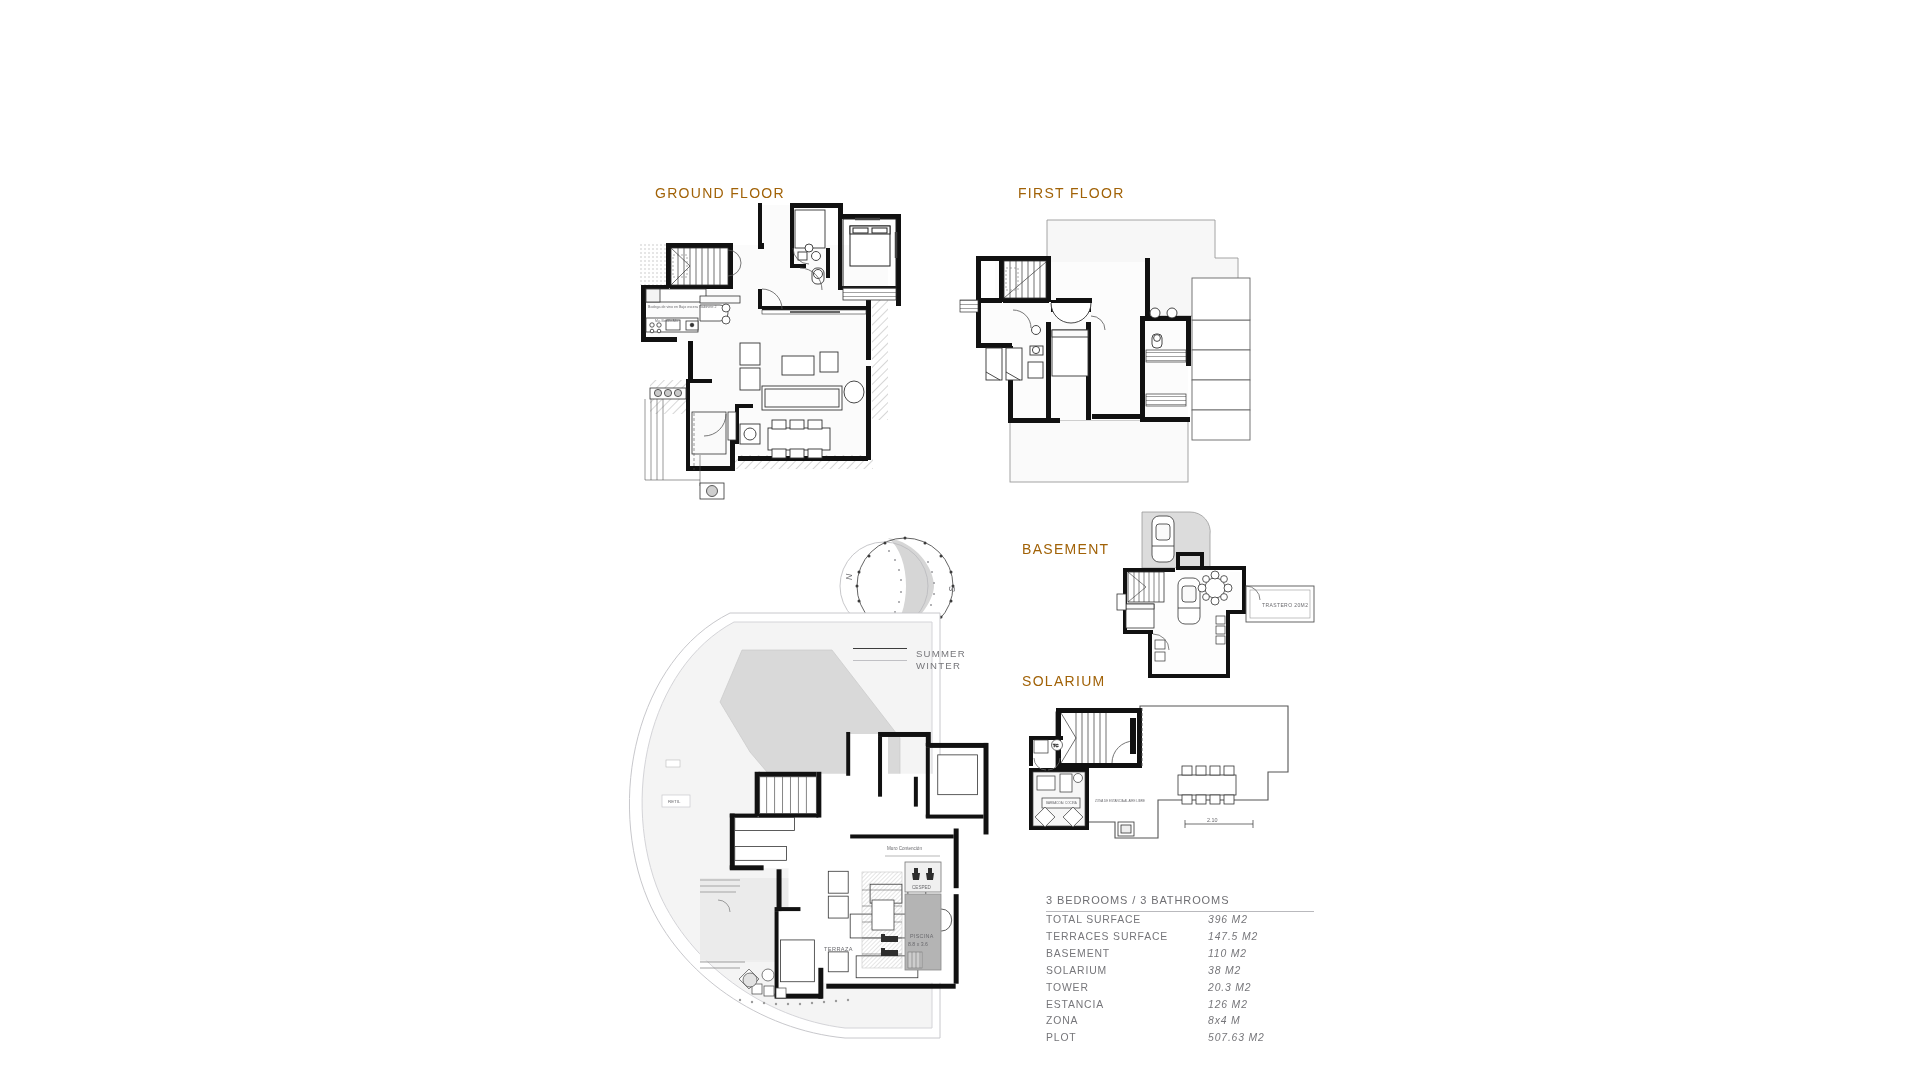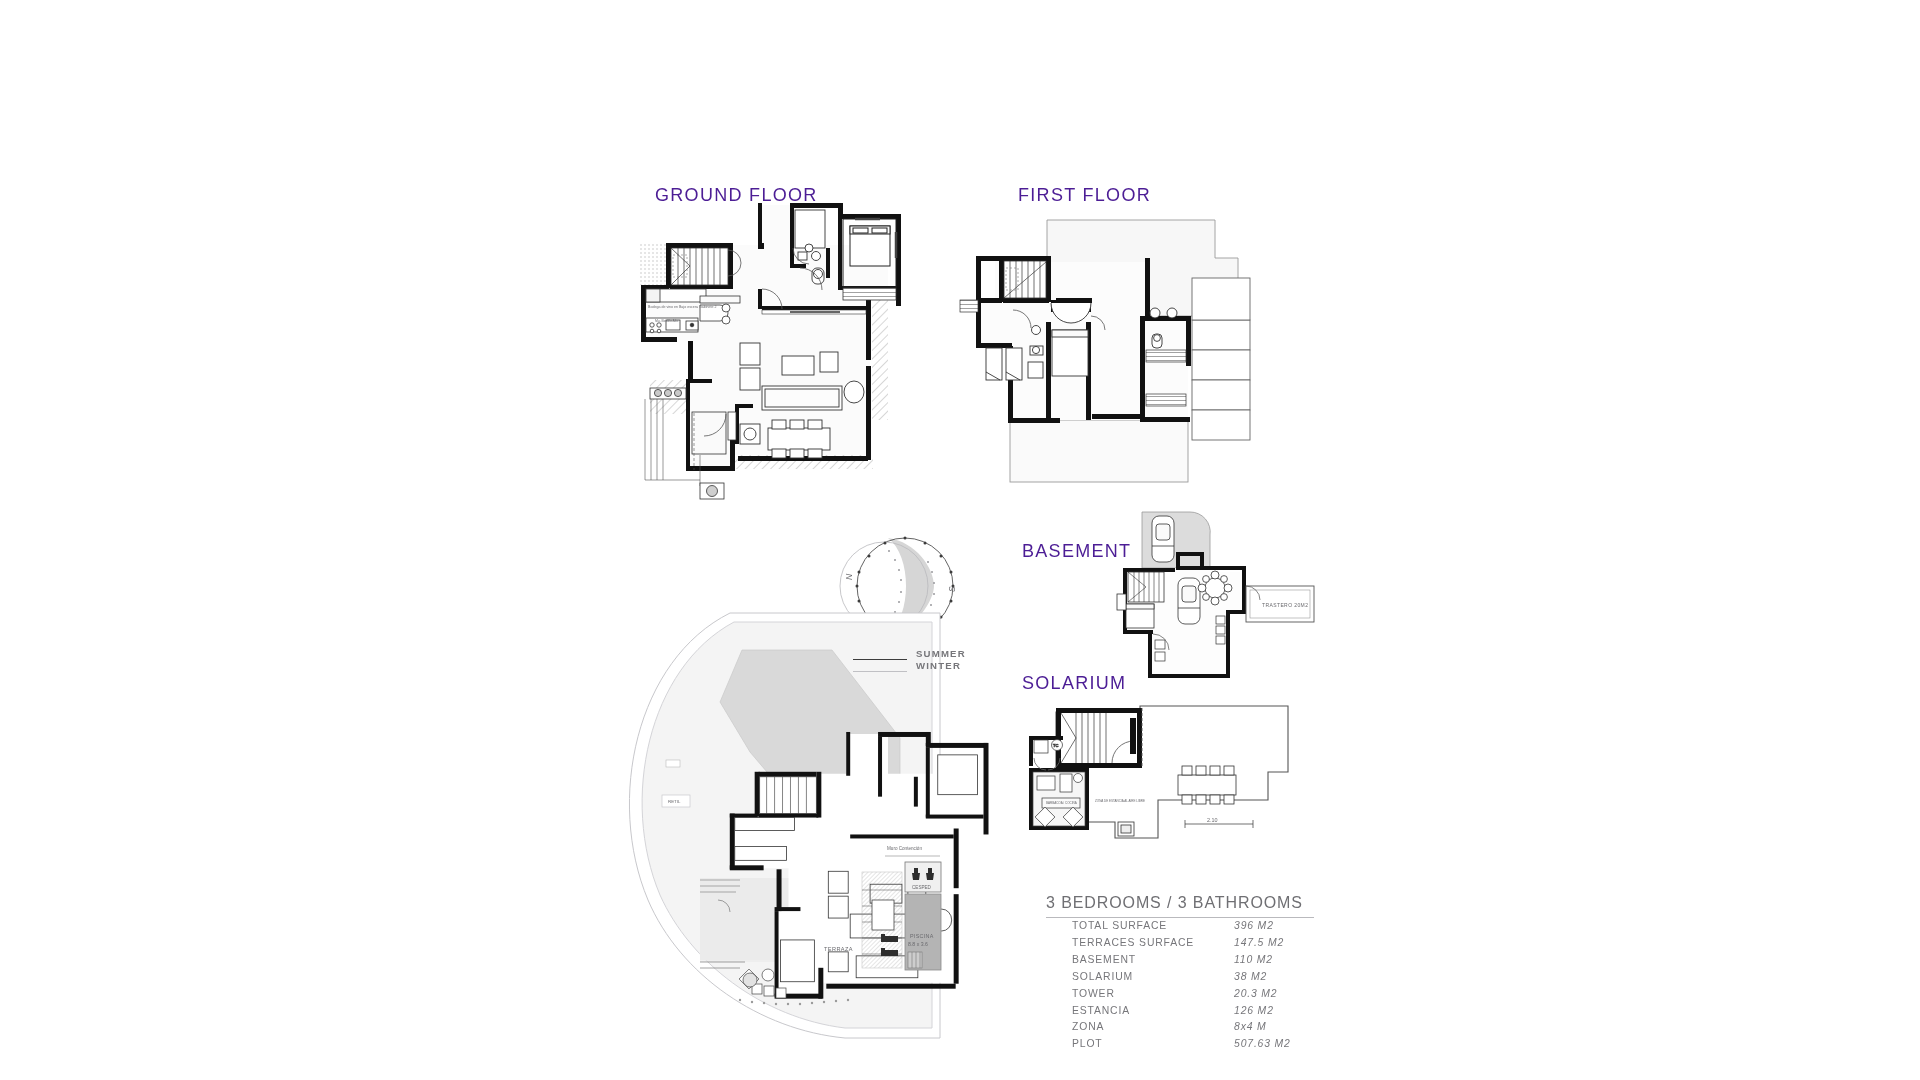--- a/index.html
+++ b/index.html
@@ -17,69 +17,68 @@
   #sheet {
     position: absolute;
     left: 0; top: 0;
     width: 1920px;
     height: 1080px;
     background: #ffffff;
   }
   .plan-title {
     position: absolute;
     font-family: "Liberation Sans", sans-serif;
-    font-size: 18px;
+    font-size: 14px;
     letter-spacing: 1.3px;
-    color: #4c1d95;
+    color: #a16207;
     font-weight: 400;
     white-space: nowrap;
   }
   #title-ground { left: 655px; top: 185px; }
   #title-first  { left: 1018px; top: 185px; }
   #title-basement { left: 1022px; top: 541px; }
   #title-solarium { left: 1022px; top: 673px; }
 
   
   #spec-table {
     position: absolute;
     left: 1046px;
     top: 894px;
     width: 268px;
     font-family: "Liberation Sans", sans-serif;
   }
   #spec-heading {
-    font-size: 16px;
+    font-size: 11px;
     letter-spacing: 0.9px;
     color: #6f6f73;
     padding-bottom: 5px;
     border-bottom: 1px solid #b9b9bd;
     white-space: nowrap;
   }
   .spec-row {
     display: flex;
     font-size: 10.4px;
     letter-spacing: 0.85px;
     color: #76767a;
     line-height: 16.9px;
-    margin-left: 26px;
   }
   .spec-row:first-of-type { margin-top: 5px; }
   .spec-label { width: 162px; white-space: nowrap; }
   .spec-value { white-space: nowrap; font-style: italic; }
 
   
   #sun-legend {
     position: absolute;
     left: 853px;
     top: 648px;
     font-size: 9.6px;
     letter-spacing: 1.2px;
     color: #76767a;
   }
-  .legend-row { display: flex; align-items: flex-end; height: 12px; font-weight: bold; }
+  .legend-row { display: flex; align-items: flex-start; height: 12px; }
   .legend-line { width: 54px; height: 0; border-top: 1.6px solid #3c3c3c; margin-right: 9px; }
   .legend-line.winter { border-top-color: #c0c0c4; }
   .legend-label { line-height: 12px; }
 
   .svg-layer {
     position: absolute;
     left: 0; top: 0;
     width: 1920px;
     height: 1080px;
     pointer-events: none;

